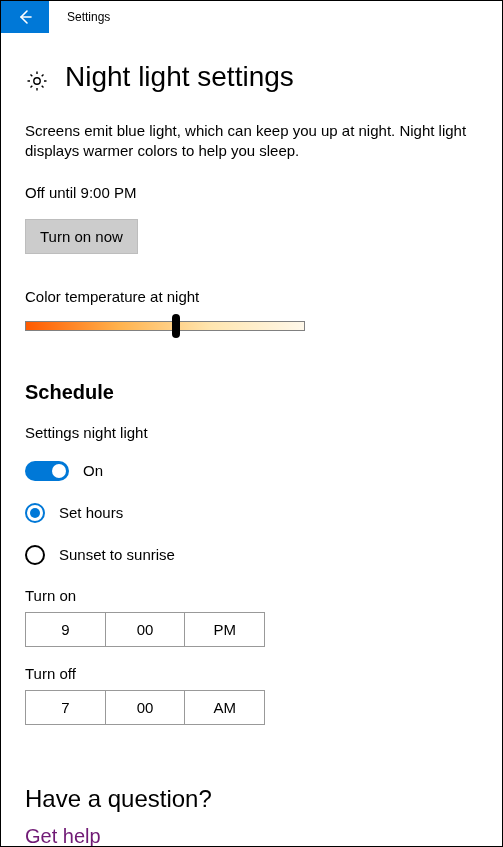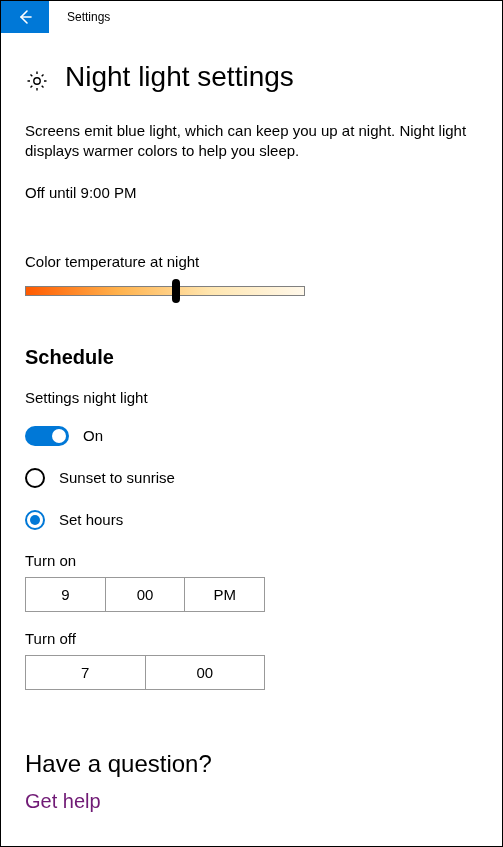--- a/index.html
+++ b/index.html
@@ -180,58 +180,60 @@
         </g>
       </svg>
     </div>
     <div class="page-title">Night light settings</div>
   </div>
 
   <div class="desc">Screens emit blue light, which can keep you up at night. Night light displays warmer colors to help you sleep.</div>
 
   <div class="status">Off until 9:00 PM</div>
 
+  <div class="btn">Turn on now</div>
 
   <div class="section-gap"></div>
 
   <div class="label">Color temperature at night</div>
 
   <div class="slider-wrap">
     <div class="slider-track"></div>
     <div class="slider-thumb"></div>
   </div>
 
   <div class="h2">Schedule</div>
 
   <div class="label">Settings night light</div>
 
   <div class="toggle-row">
     <div class="toggle"></div>
     <div>On</div>
   </div>
 
   <div class="radio-row">
+    <div class="radio selected"></div>
+    <div>Set hours</div>
+  </div>
+
+  <div class="radio-row">
     <div class="radio"></div>
     <div>Sunset to sunrise</div>
-  </div>
-
-  <div class="radio-row">
-    <div class="radio selected"></div>
-    <div>Set hours</div>
   </div>
 
   <div class="fieldlabel">Turn on</div>
   <div class="time-group">
     <div class="time-cell">9</div>
     <div class="time-cell">00</div>
     <div class="time-cell">PM</div>
   </div>
 
   <div class="fieldlabel">Turn off</div>
   <div class="time-group">
     <div class="time-cell">7</div>
     <div class="time-cell">00</div>
+    <div class="time-cell">AM</div>
   </div>
 
   <div class="question">Have a question?</div>
   <div class="link">Get help</div>
 
 </div>
 
 </body></html>

